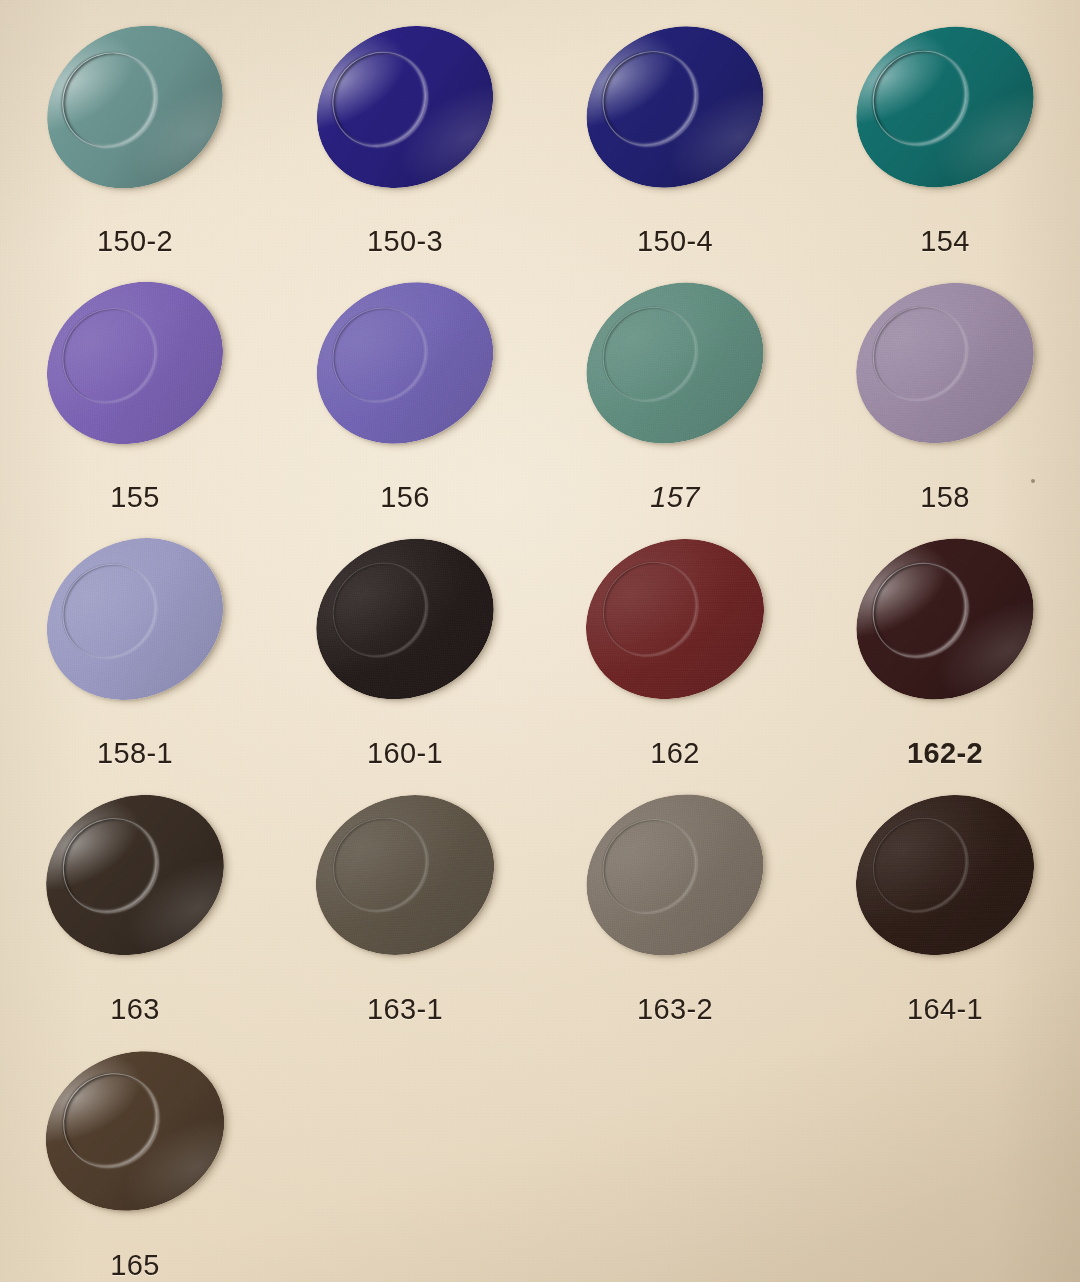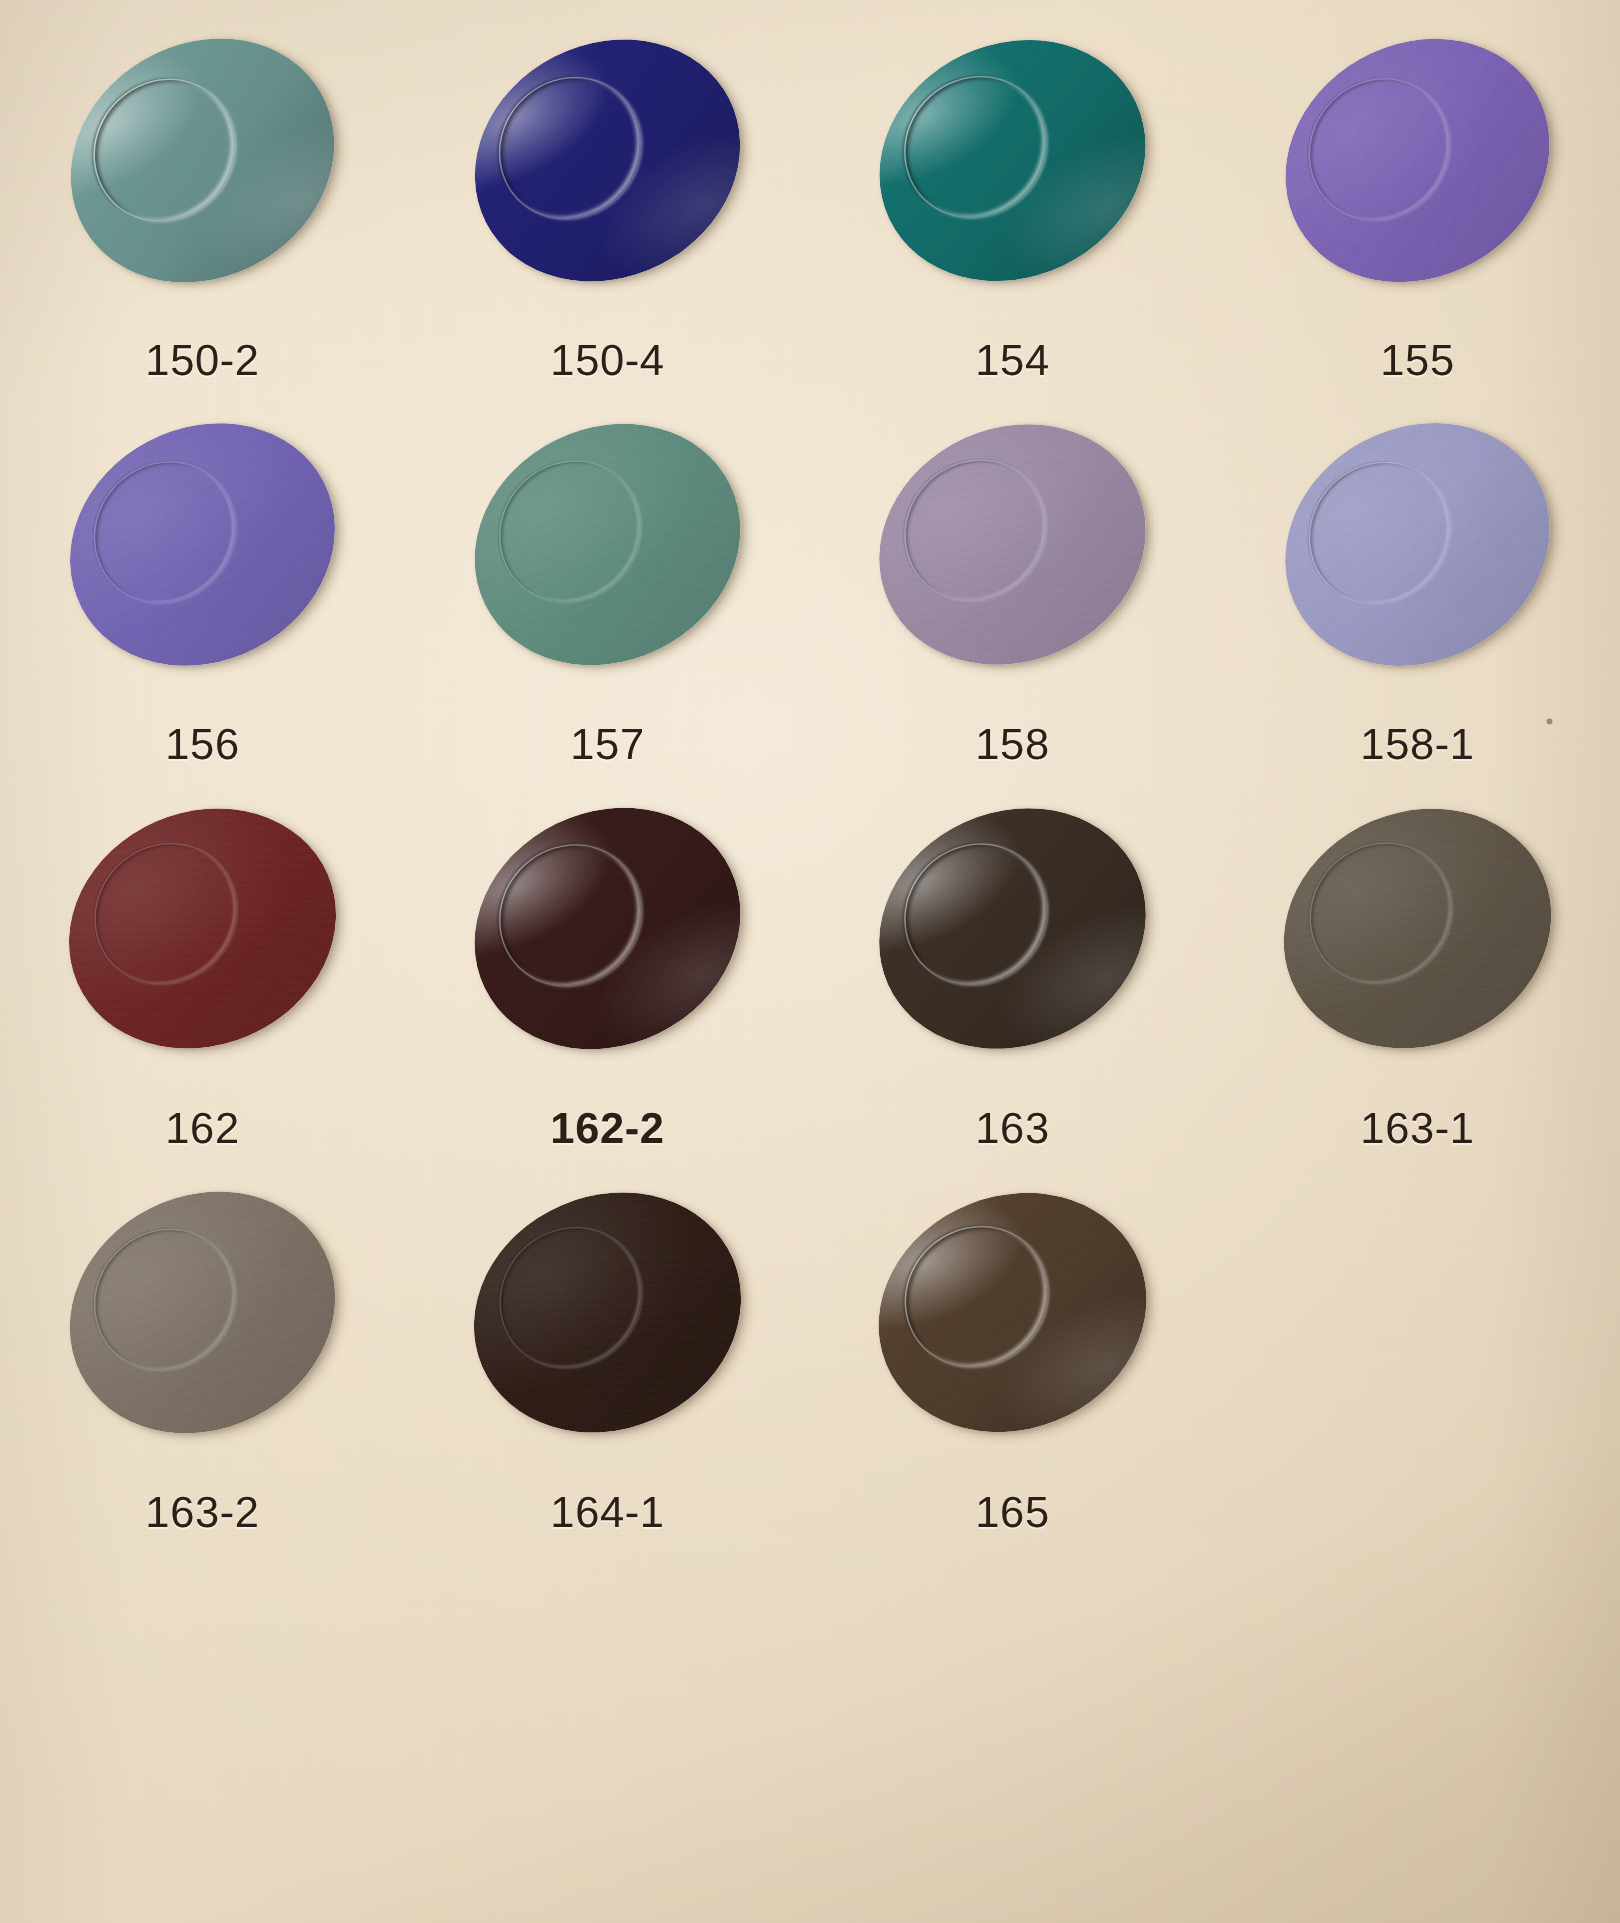--- a/index.html
+++ b/index.html
@@ -248,20 +248,31 @@
             <div class="chip-base" style="background: rgb(109, 152, 148);"></div>
             <div class="chip-texture"></div>
             <div class="chip-sheen"></div>
             <div class="chip-ring"></div>
           </div>
         </div>
         <div class="chip-label" style="color: rgb(43, 32, 23);">150-2</div>
       </div>
       <div class="swatch-cell">
         <div class="chip-wrap">
+          <div class="chip gloss" style="transform: rotate(-28.6deg) scale(1, 0.855);">
+            <div class="chip-base" style="background: rgb(42, 33, 128);"></div>
+            <div class="chip-texture"></div>
+            <div class="chip-sheen"></div>
+            <div class="chip-ring"></div>
+          </div>
+        </div>
+        <div class="chip-label" style="color: rgb(43, 32, 23);">150-3</div>
+      </div>
+      <div class="swatch-cell">
+        <div class="chip-wrap">
           <div class="chip gloss" style="transform: rotate(-27deg) scale(1, 0.855);">
             <div class="chip-base" style="background: rgb(35, 34, 117);"></div>
             <div class="chip-texture"></div>
             <div class="chip-sheen"></div>
             <div class="chip-ring"></div>
           </div>
         </div>
         <div class="chip-label" style="color: rgb(43, 32, 23);">150-4</div>
       </div>
       <div class="swatch-cell">
@@ -299,21 +310,21 @@
       </div>
       <div class="swatch-cell">
         <div class="chip-wrap">
           <div class="chip matte" style="transform: rotate(-26.1deg) scale(1, 0.855);">
             <div class="chip-base" style="background: rgb(95, 141, 126);"></div>
             <div class="chip-texture"></div>
             <div class="chip-sheen"></div>
             <div class="chip-ring"></div>
           </div>
         </div>
-        <div class="chip-label" style="color: rgb(43, 32, 23);">157</div>
+        <div class="chip-label" style="color: rgb(43, 32, 23); font-style: italic;">157</div>
       </div>
       <div class="swatch-cell">
         <div class="chip-wrap">
           <div class="chip matte" style="transform: rotate(-24.5deg) scale(1, 0.855);">
             <div class="chip-base" style="background: rgb(155, 137, 164);"></div>
             <div class="chip-texture"></div>
             <div class="chip-sheen"></div>
             <div class="chip-ring"></div>
           </div>
         </div>
@@ -325,20 +336,31 @@
             <div class="chip-base" style="background: rgb(154, 154, 196);"></div>
             <div class="chip-texture"></div>
             <div class="chip-sheen"></div>
             <div class="chip-ring"></div>
           </div>
         </div>
         <div class="chip-label" style="color: rgb(43, 32, 23); margin-top: 26px;">158-1</div>
       </div>
       <div class="swatch-cell">
         <div class="chip-wrap">
+          <div class="chip matte" style="transform: rotate(-25.2deg) scale(1, 0.855);">
+            <div class="chip-base" style="background: rgb(36, 28, 26);"></div>
+            <div class="chip-texture"></div>
+            <div class="chip-sheen"></div>
+            <div class="chip-ring"></div>
+          </div>
+        </div>
+        <div class="chip-label" style="color: rgb(43, 32, 23);">160-1</div>
+      </div>
+      <div class="swatch-cell">
+        <div class="chip-wrap">
           <div class="chip matte" style="transform: rotate(-23.6deg) scale(1, 0.855);">
             <div class="chip-base" style="background: rgb(110, 36, 36);"></div>
             <div class="chip-texture"></div>
             <div class="chip-sheen"></div>
             <div class="chip-ring"></div>
           </div>
         </div>
         <div class="chip-label" style="color: rgb(43, 32, 23);">162</div>
       </div>
       <div class="swatch-cell">

